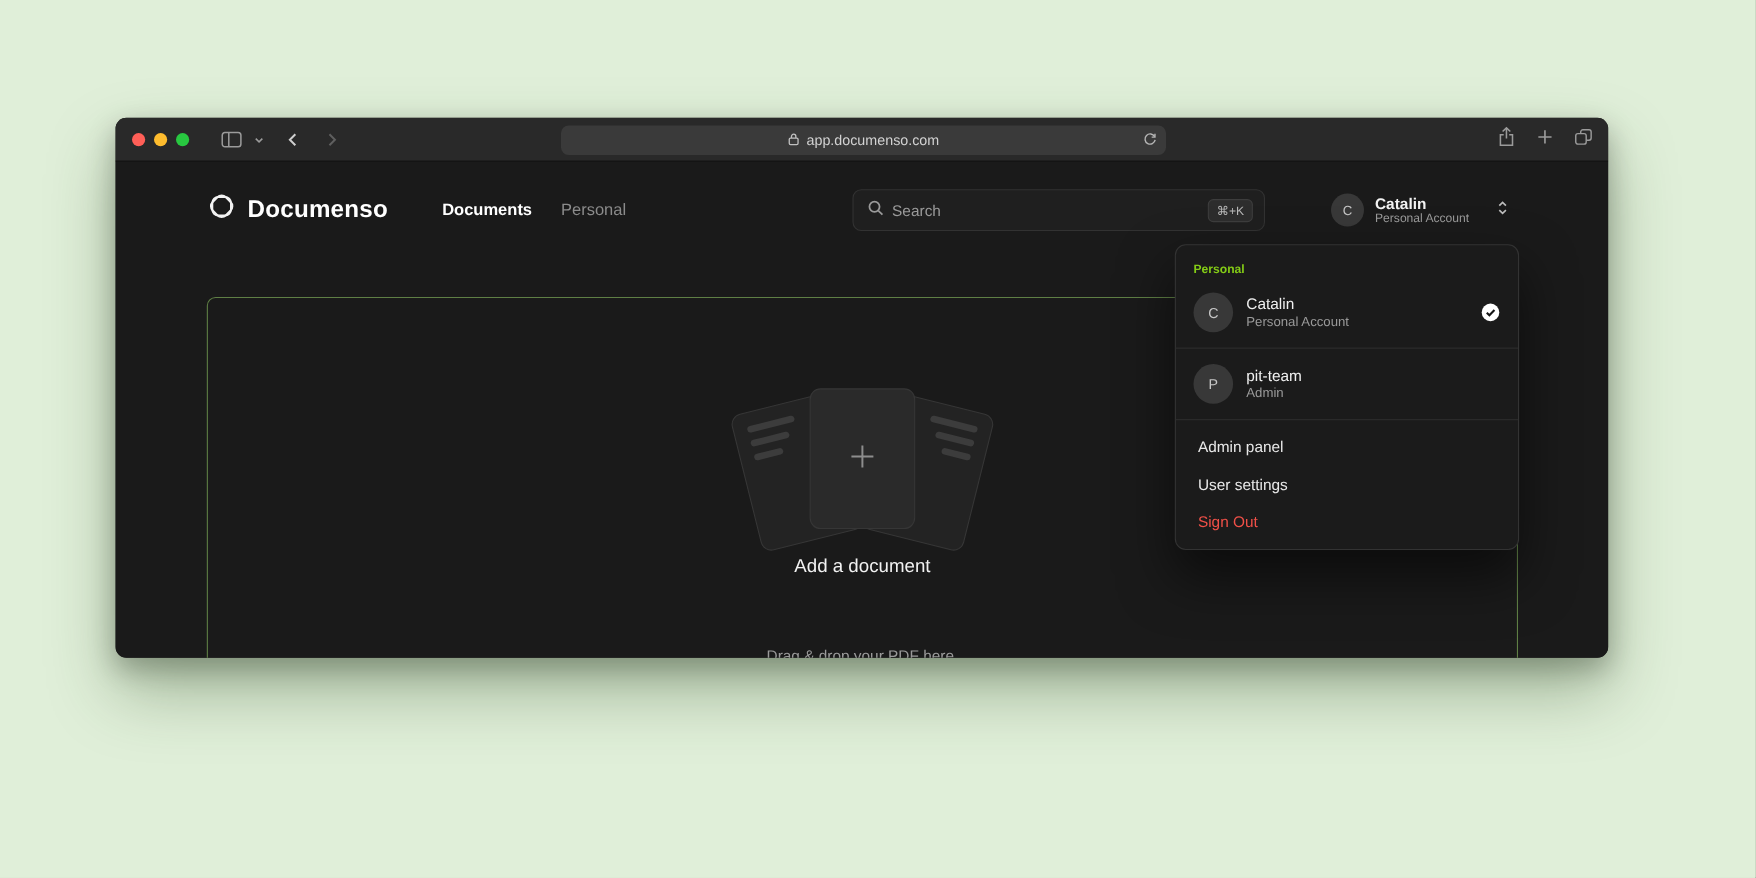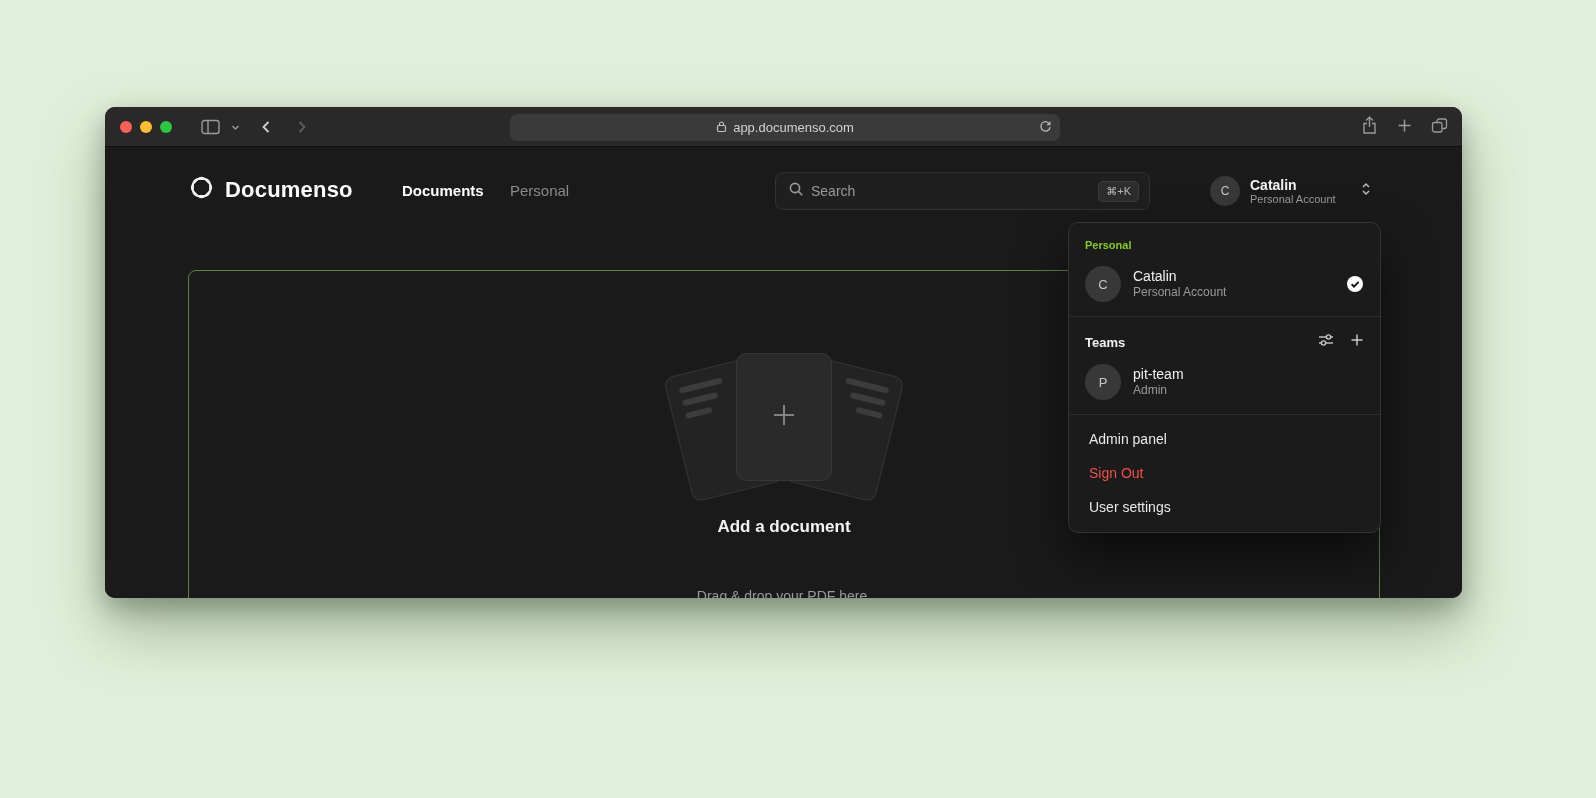--- a/index.html
+++ b/index.html
@@ -86,21 +86,21 @@
   .cards { position:absolute; left:50%; top:80px; transform:translateX(-50%); width:230px; height:155px; }
   .card { position:absolute; width:96px; height:128px; background:#232323; border:1px solid #363636; border-radius:10px; }
   .card .bars { position:absolute; top:12px; display:flex; flex-direction:column; gap:7px; }
   .card .bar { height:6px; border-radius:3px; background:#3c3c3c; }
   .card-left  { left:8px;  top:14px; transform:rotate(-14deg); }
   .card-left .bars { left:12px; }
   .card-right { right:8px; top:14px; transform:rotate(14deg); }
   .card-right .bars { right:12px; align-items:flex-end; }
   .card-center { left:50%; top:2px; transform:translateX(-50%); background:#2a2a2a; z-index:2;
     display:flex; align-items:center; justify-content:center; color:#8d8d8d; }
-  .dz-title { position:absolute; left:0; right:0; top:246px; text-align:center; font-size:17px; font-weight:700; color:#f2f2f2; }
+  .dz-title { position:absolute; left:0; right:0; top:234px; text-align:center; font-size:17px; font-weight:400; color:#f2f2f2; }
   .dz-sub   { position:absolute; left:0; right:0; top:281px; text-align:center; font-size:14px; color:#9a9a9a;margin-top:36px; }
 </style>
 </head>
 <body>
 
 <div class="stage">
   <div class="window">
 
     <div class="toolbar">
       <div class="lights">
@@ -251,50 +251,31 @@
           <span class="trail">
             <svg width="18" height="18" viewBox="0 0 18 18">
               <circle cx="9" cy="9" r="8" fill="#ffffff"></circle>
               <path d="M5.6 9.3 L8 11.6 L12.6 6.8" fill="none" stroke="#141414" stroke-width="1.9"></path>
             </svg>
           </span>
         </div>
 
         <div class="menu-divider"></div>
 
-        <div class="teams-head">
-          <span class="lbl">Teams</span>
-          <span class="icons">
-            <span>
-              <svg width="16" height="14" viewBox="0 0 16 14" fill="none" stroke="currentColor" stroke-width="1.4">
-                <line x1="1" y1="4" x2="15" y2="4"></line>
-                  <circle cx="10.5" cy="4" r="2.1" fill="#1b1b1b"></circle>
-                <line x1="1" y1="10" x2="15" y2="10"></line>
-                  <circle cx="5.5" cy="10" r="2.1" fill="#1b1b1b"></circle>
-              </svg>
-            </span>
-            <span>
-              <svg width="14" height="14" viewBox="0 0 14 14" fill="none" stroke="currentColor" stroke-width="1.5">
-                <path d="M7 1.5 V12.5"></path>
-                  <path d="M1.5 7 H12.5"></path>
-              </svg>
-            </span>
-          </span>
-        </div>
 
         <div class="menu-row">
           <span class="avatar md">P</span>
           <span>
             <div class="menu-row-name">pit-team</div>
             <div class="menu-row-sub">Admin</div>
           </span>
         </div>
 
         <div class="menu-divider"></div>
 
         <div class="menu-item">Admin panel</div>
+        <div class="menu-item">User settings</div>
         <div class="menu-item danger">Sign Out</div>
-        <div class="menu-item">User settings</div>
       </div>
 
     </div>
   </div>
 </div>
 
 </body></html>

